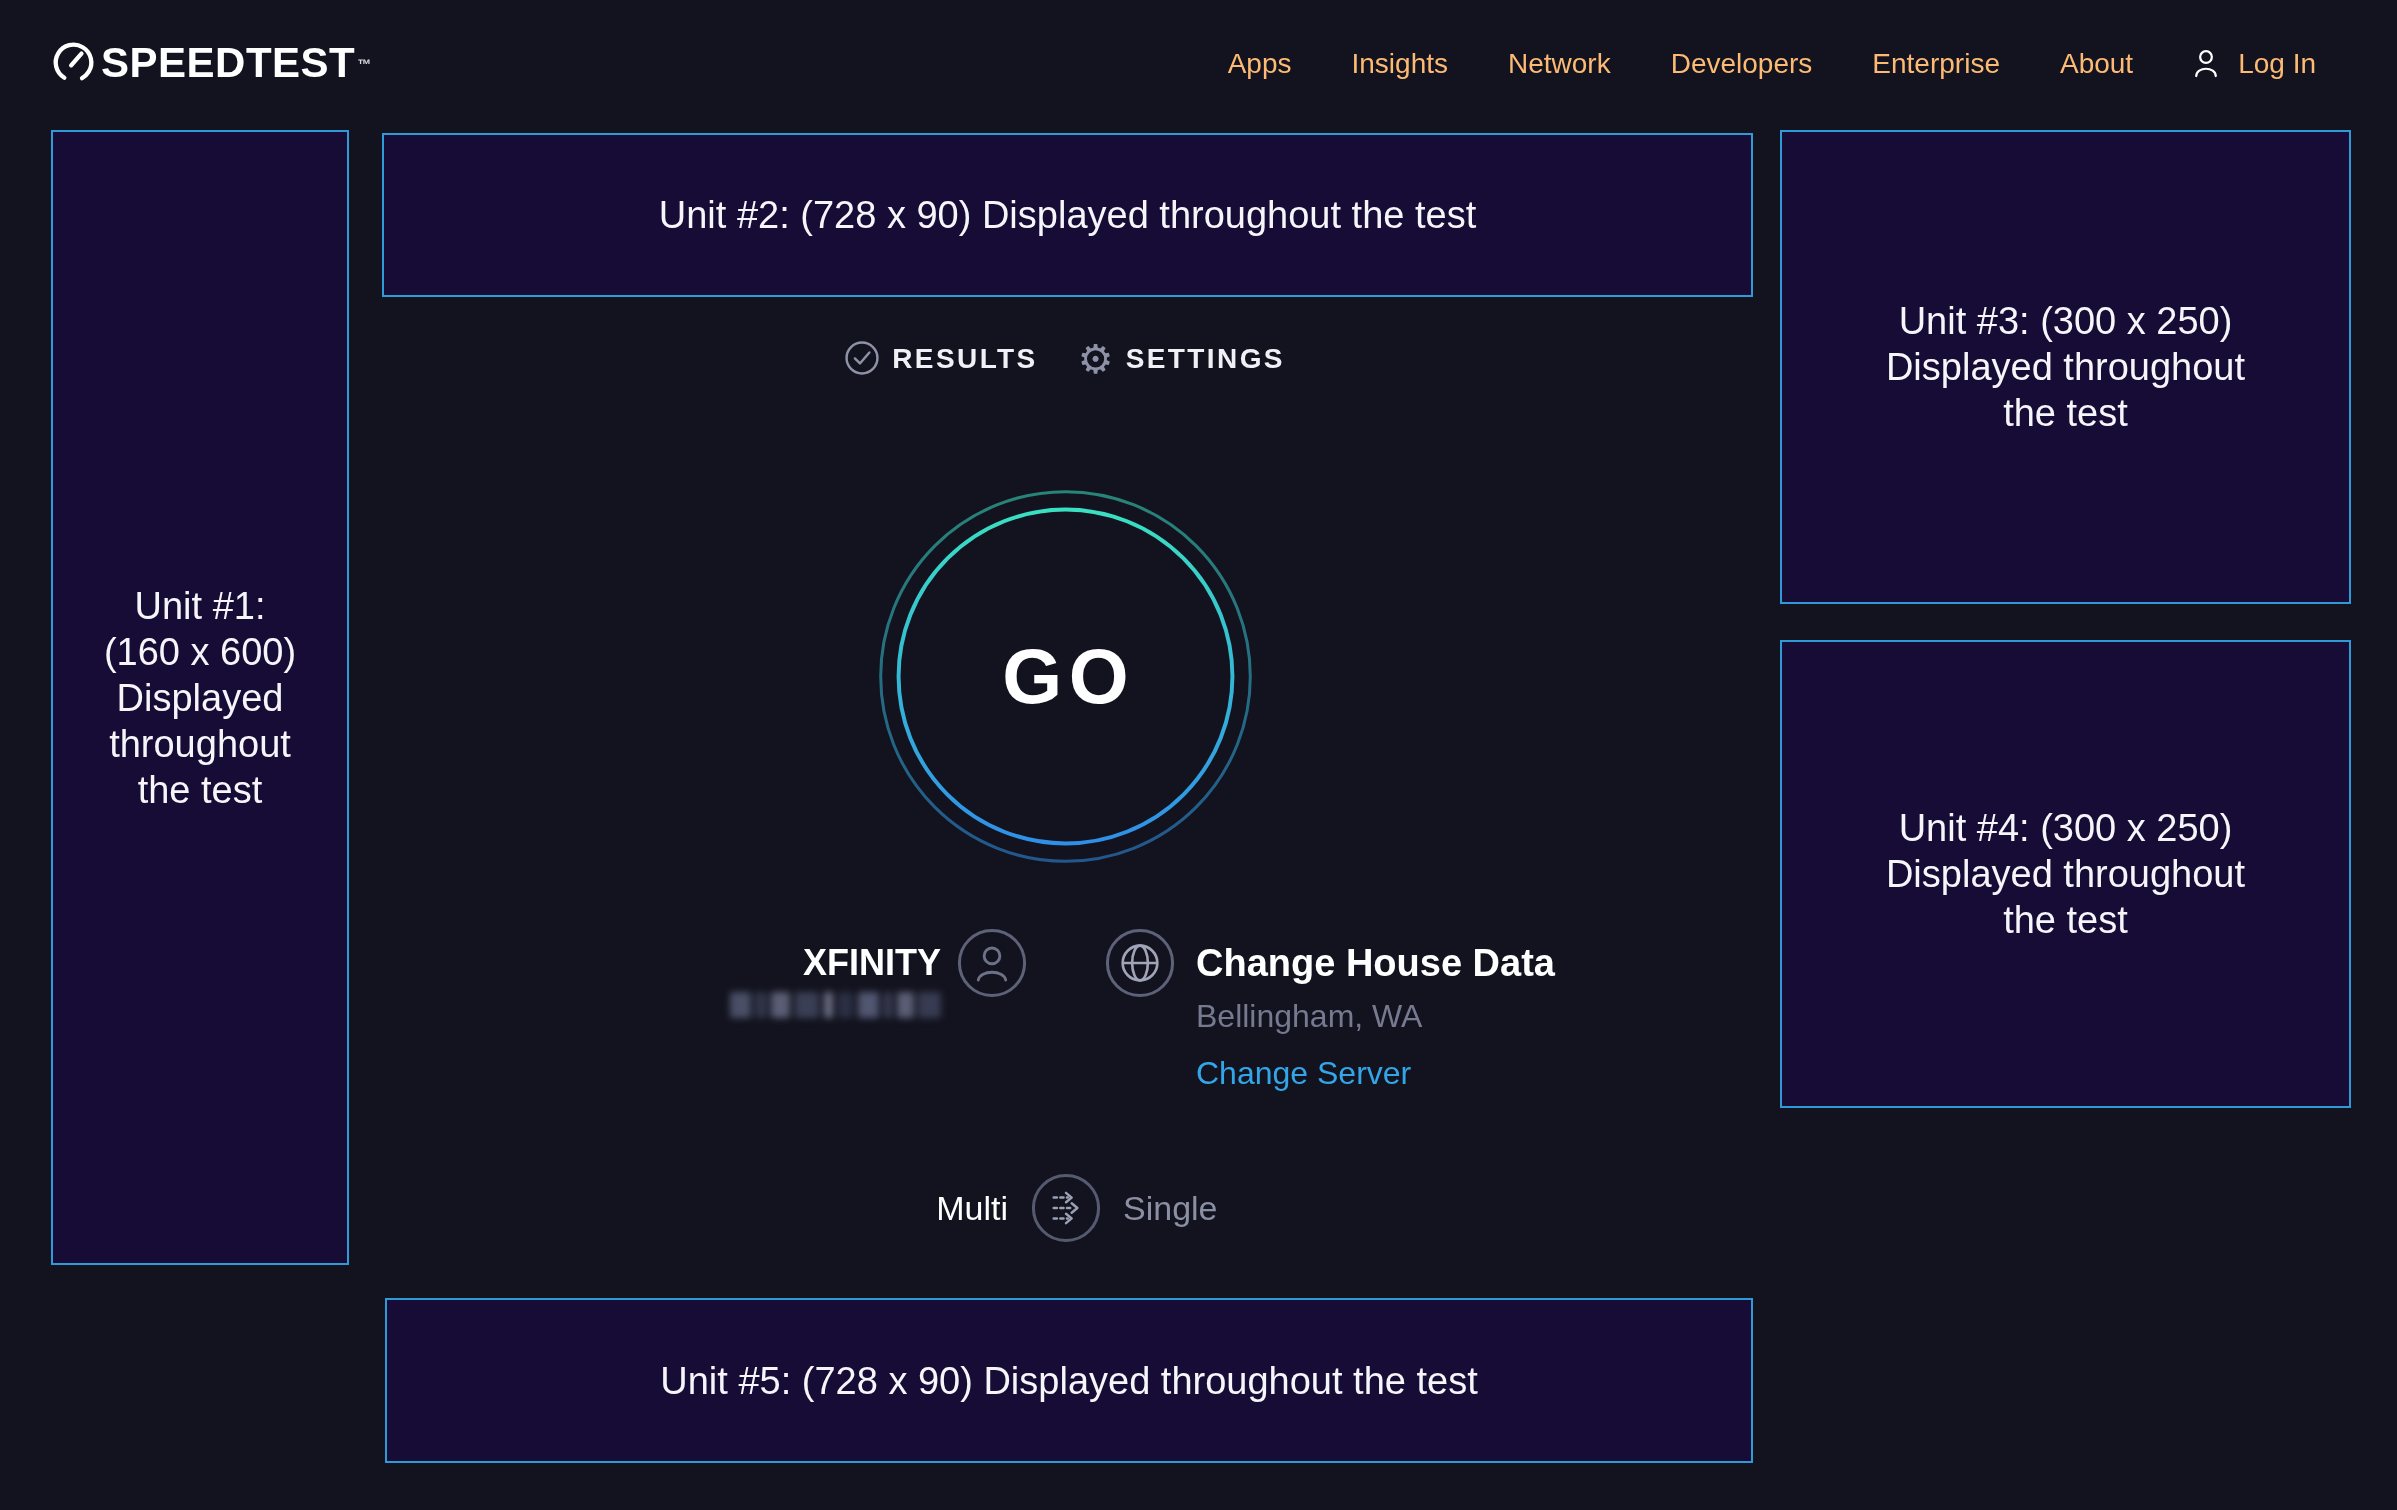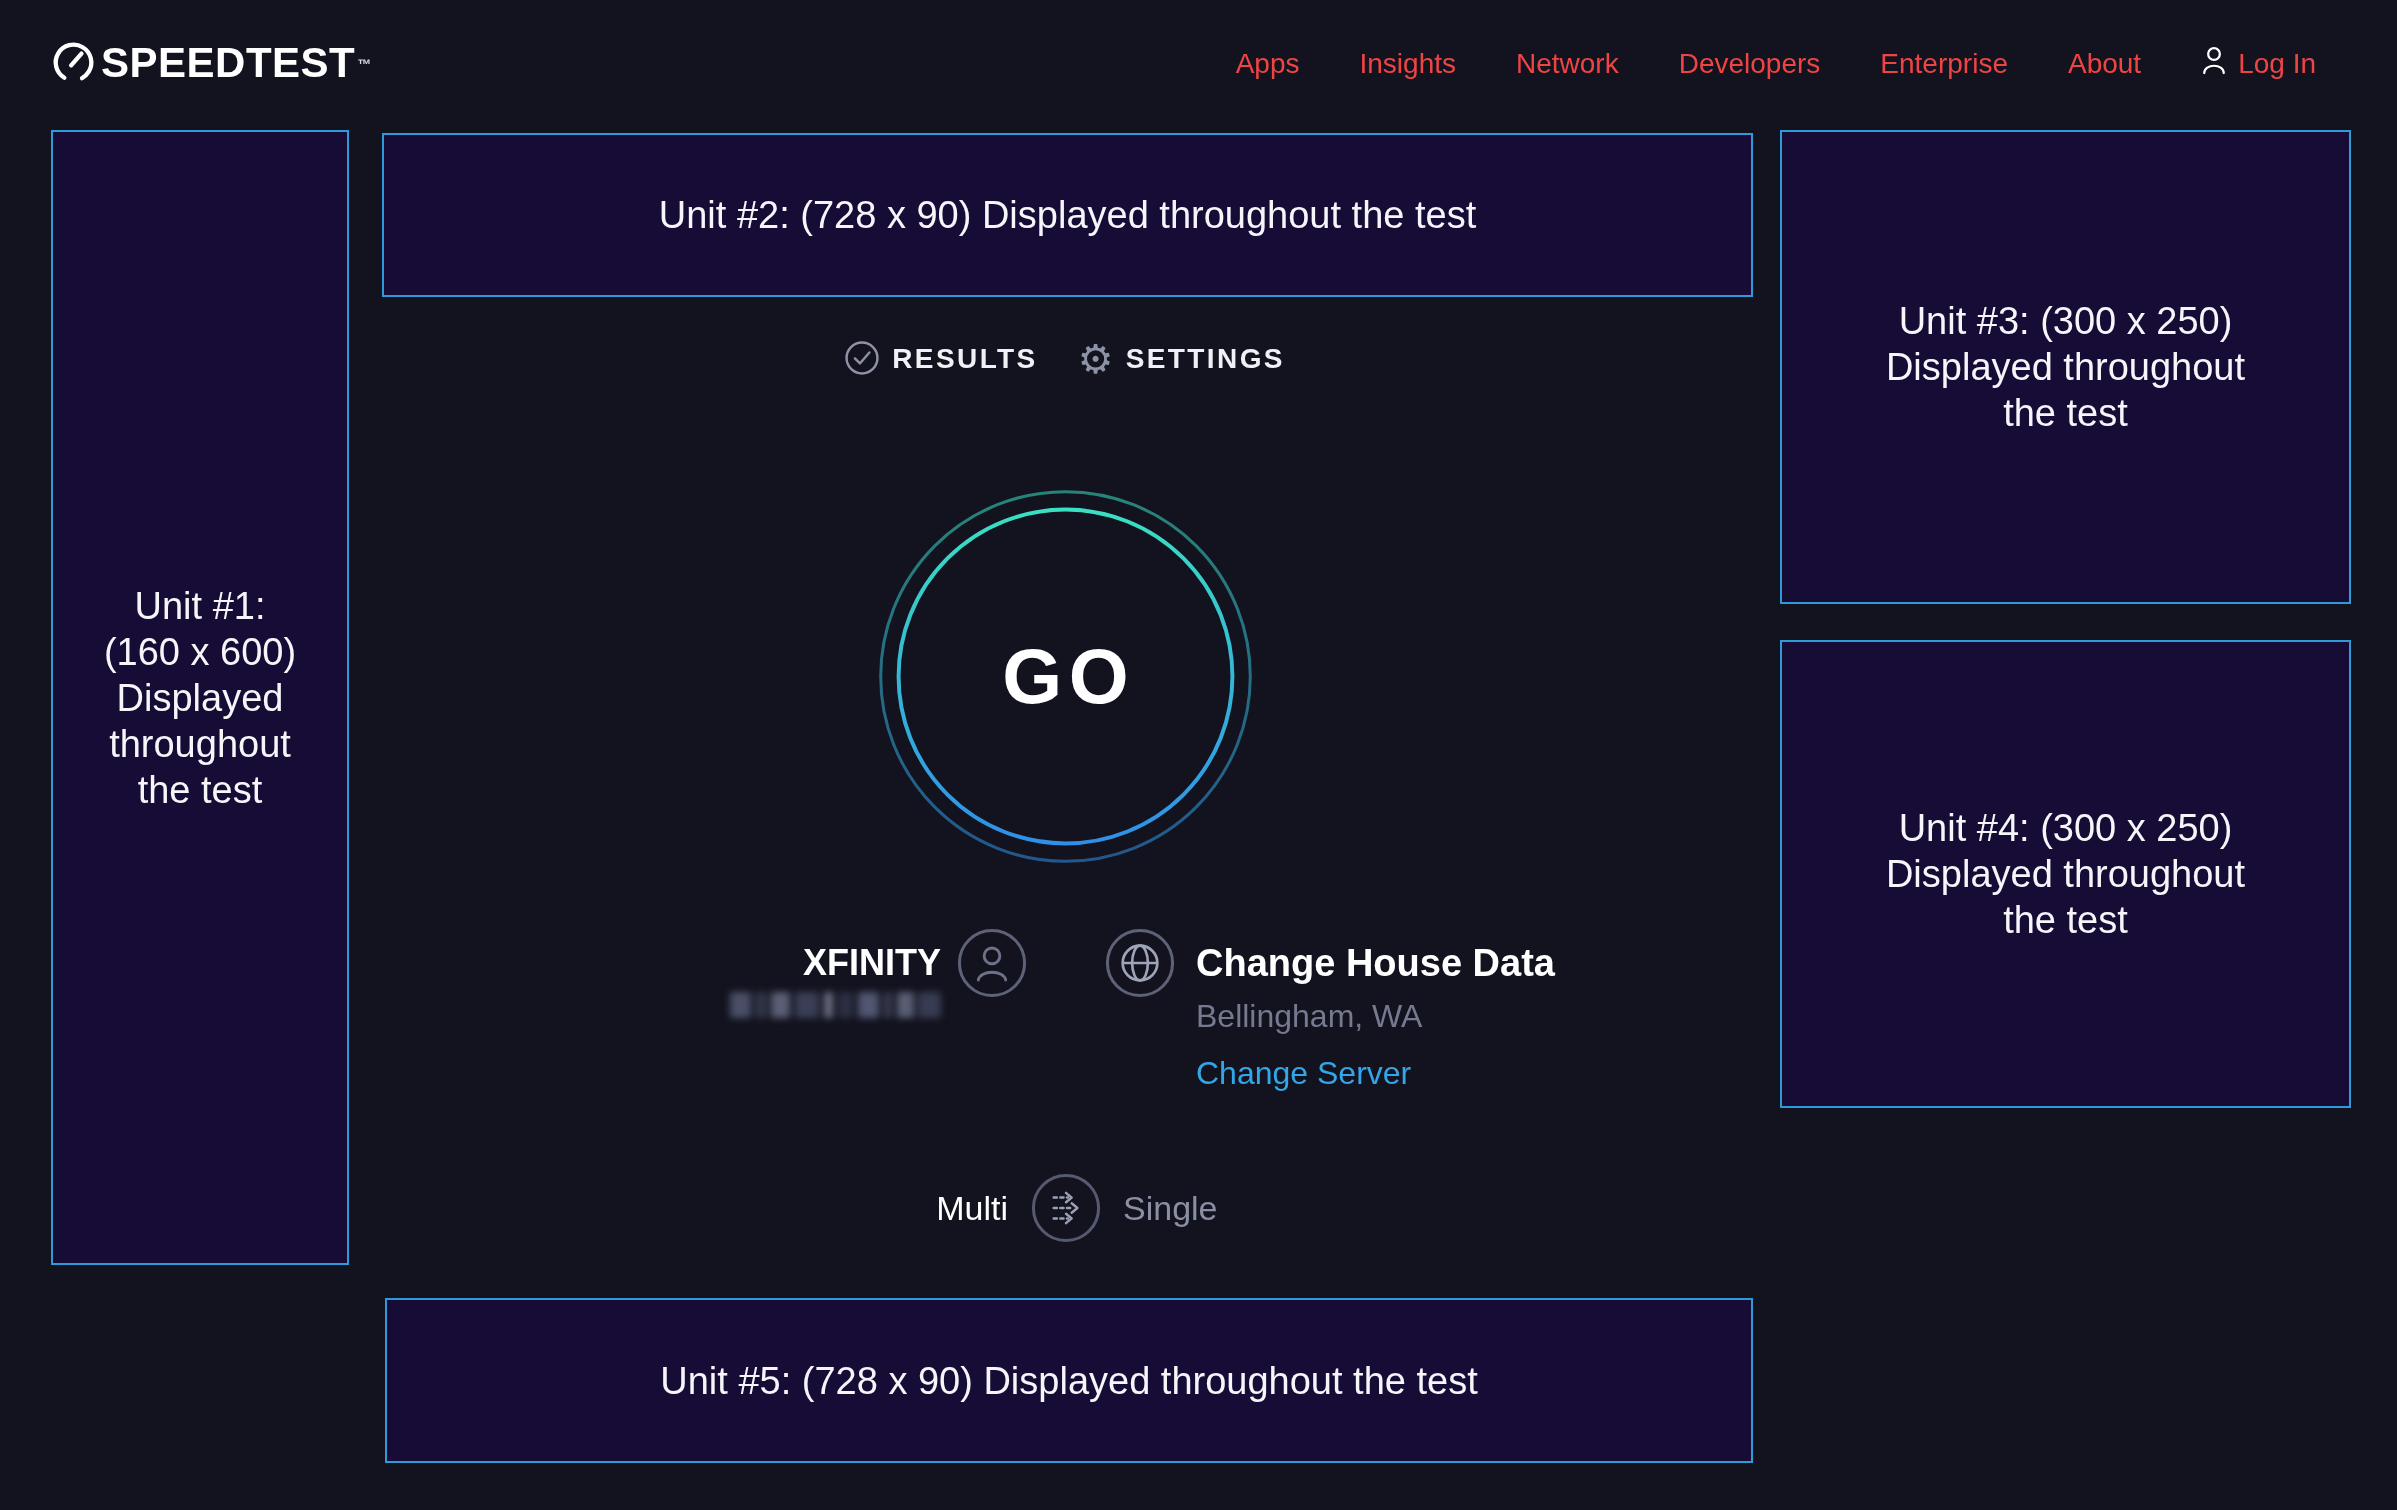--- a/index.html
+++ b/index.html
@@ -9,22 +9,22 @@
     font-family:"Liberation Sans",sans-serif;
     -webkit-font-smoothing:antialiased;
   }
 
   
   .logo{position:absolute;left:51px;top:38px;display:flex;align-items:flex-start;gap:5px;cursor:pointer;}
   .logo .gauge{margin-top:1.9px;}
   .brand{font-size:42px;font-weight:700;color:#ffffff;letter-spacing:0.5px;line-height:49px;}
   .tm{font-size:14px;color:#d8d9e2;vertical-align:top;position:relative;top:1.9px;margin-left:1.9px;}
   .nav{position:absolute;right:81px;top:45px;display:flex;align-items:center;gap:60px;}
-  .nav-item{font-size:28px;color:#ef4444;line-height:38px;cursor:pointer;white-space:nowrap;}
-  .login{display:flex;align-items:flex-start;gap:11px;cursor:pointer;}
+  .nav-item{font-size:28px;color:#fdba74;line-height:38px;cursor:pointer;white-space:nowrap;}
+  .login{display:flex;align-items:flex-end;gap:19px;cursor:pointer;}
   .login .nav-item{cursor:inherit;}
 
   
   .ad{
     position:absolute;box-sizing:border-box;
     background:#170c36;border:2.8px solid #2e9bd8;
     display:flex;align-items:center;justify-content:center;
     text-align:center;color:#f6f6fa;font-size:38px;line-height:46px;
     white-space:pre-line;cursor:pointer;
   }

